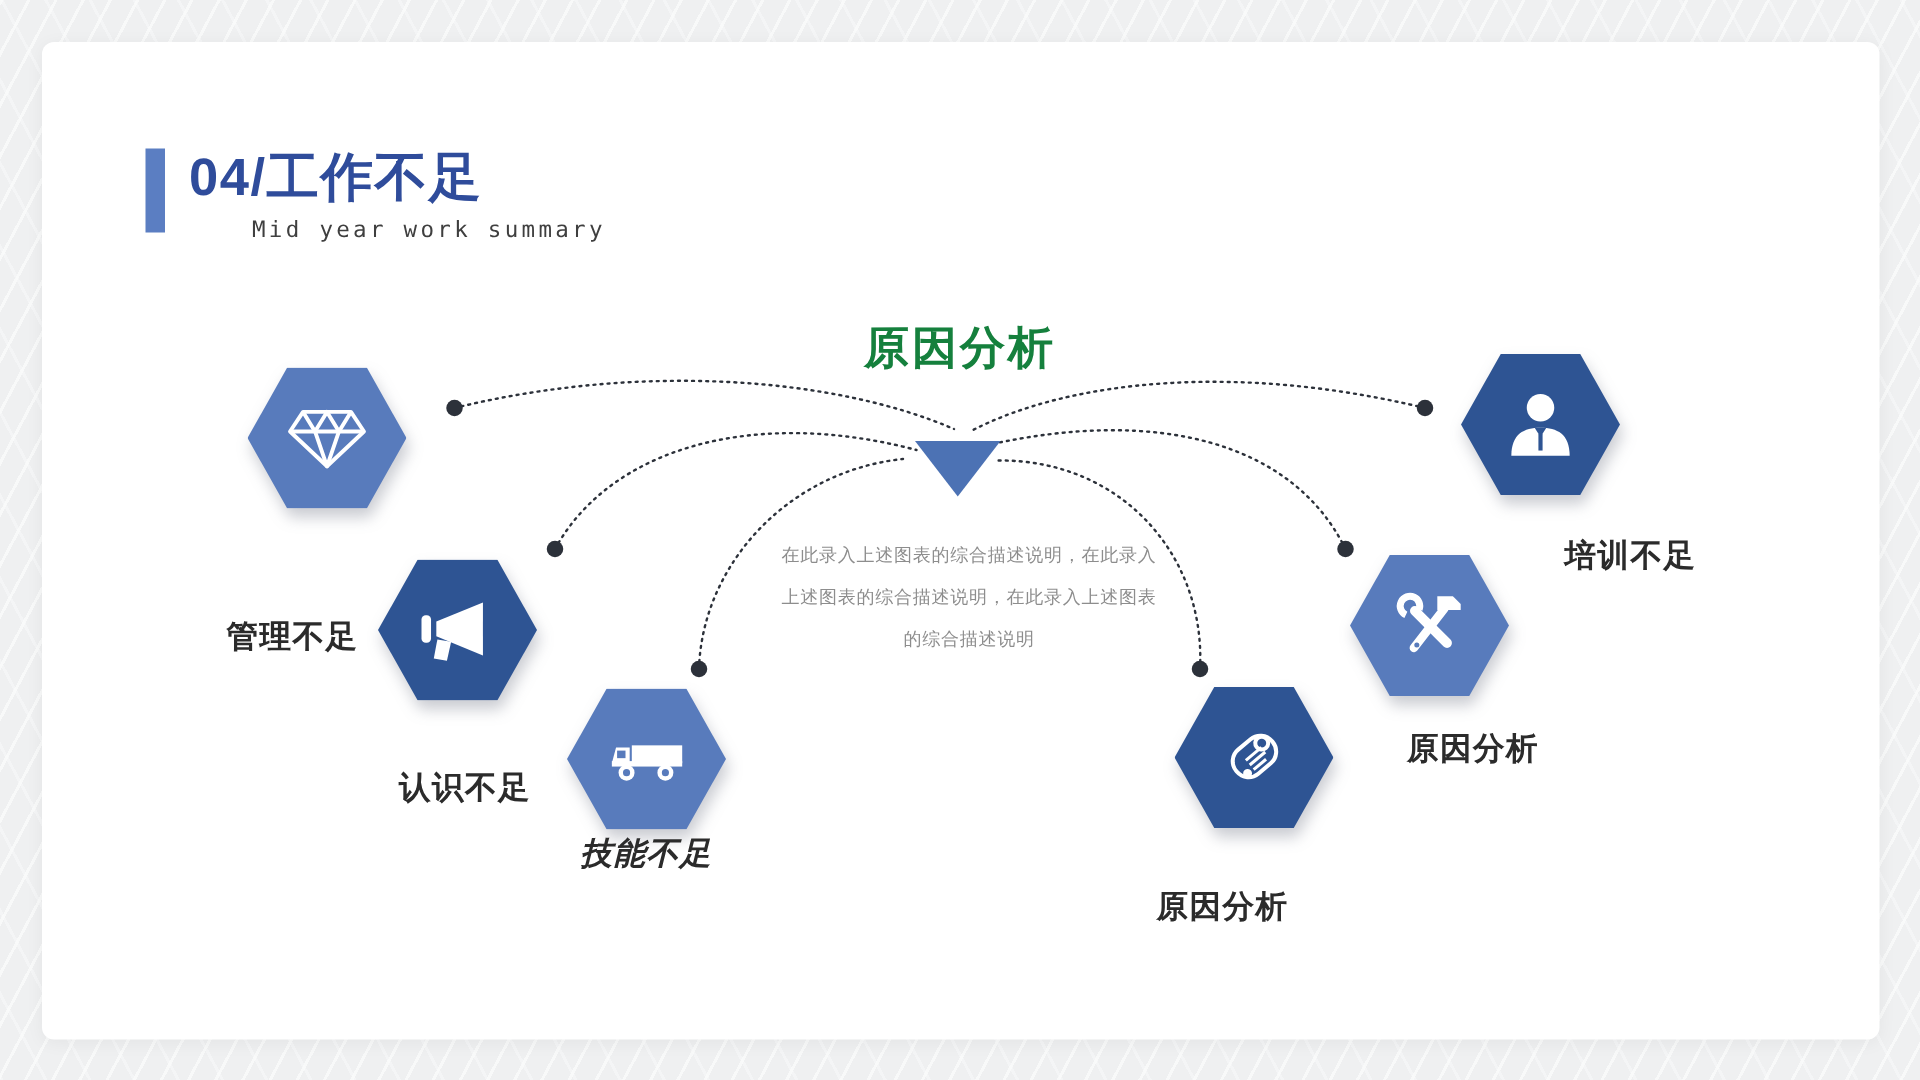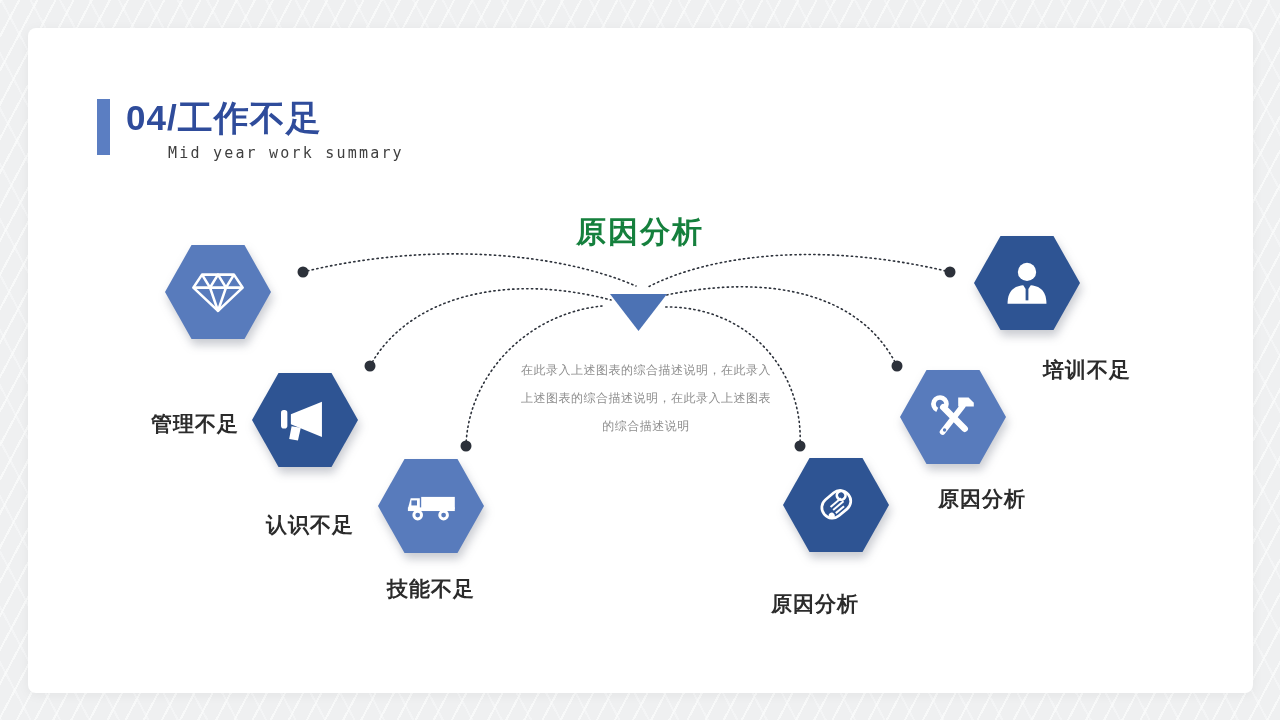--- a/index.html
+++ b/index.html
@@ -123,21 +123,21 @@
         <rect x="3.5" y="15" width="33.5" height="2.6"></rect>
       </g>
       <rect x="6" y="10" width="4" height="3.6" fill="#587bbc"></rect>
       <circle cx="10.5" cy="20.5" r="3.8" fill="#ffffff"></circle>
       <circle cx="10.5" cy="20.5" r="1.7" fill="#587bbc"></circle>
       <circle cx="29" cy="20.5" r="3.8" fill="#ffffff"></circle>
       <circle cx="29" cy="20.5" r="1.7" fill="#587bbc"></circle>
     </svg>
   </div>
 </div>
-<div class="node-label" style="left:351px;top:575px;">技能不足</div>
+<div class="node-label" style="left:351px;top:555px;font-style:italic;">技能不足</div>
 
 <div class="hex-wrap" style="left:783px;top:458px;">
   <div class="hex dark">
     <svg width="54" height="54" viewBox="0 0 40 40">
       <g transform="rotate(-40 20 20)" stroke="#ffffff" fill="none" stroke-width="2">
         <rect x="9" y="12" width="23" height="15.5" rx="7.5"></rect>
         <circle cx="27.5" cy="17" r="3.2"></circle>
         <circle cx="12.5" cy="24" r="2.2" fill="#ffffff" stroke="none"></circle>
         <g stroke-width="1.5">
           <path d="M16 18.5 L26 18.5"></path>

